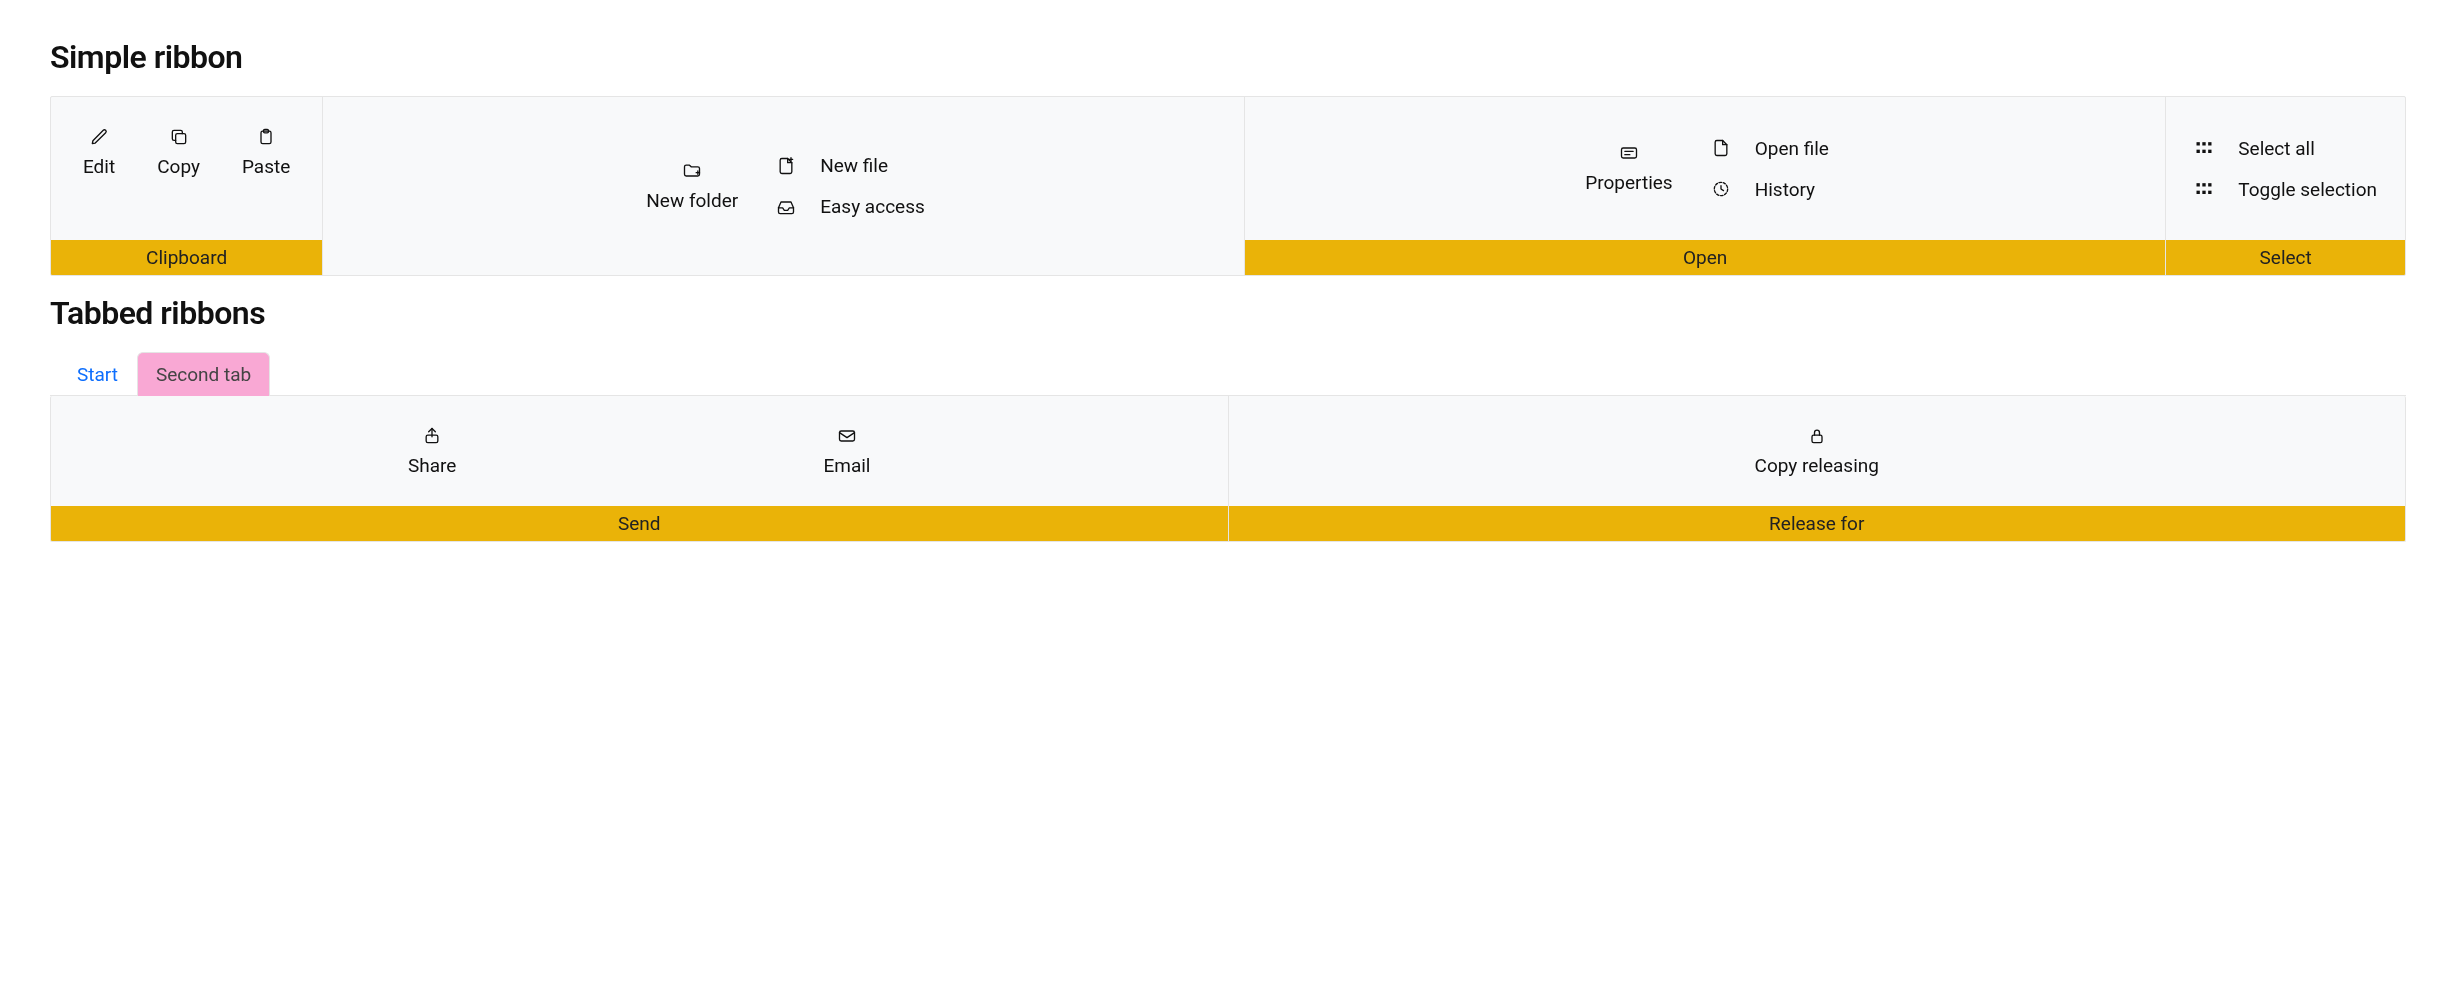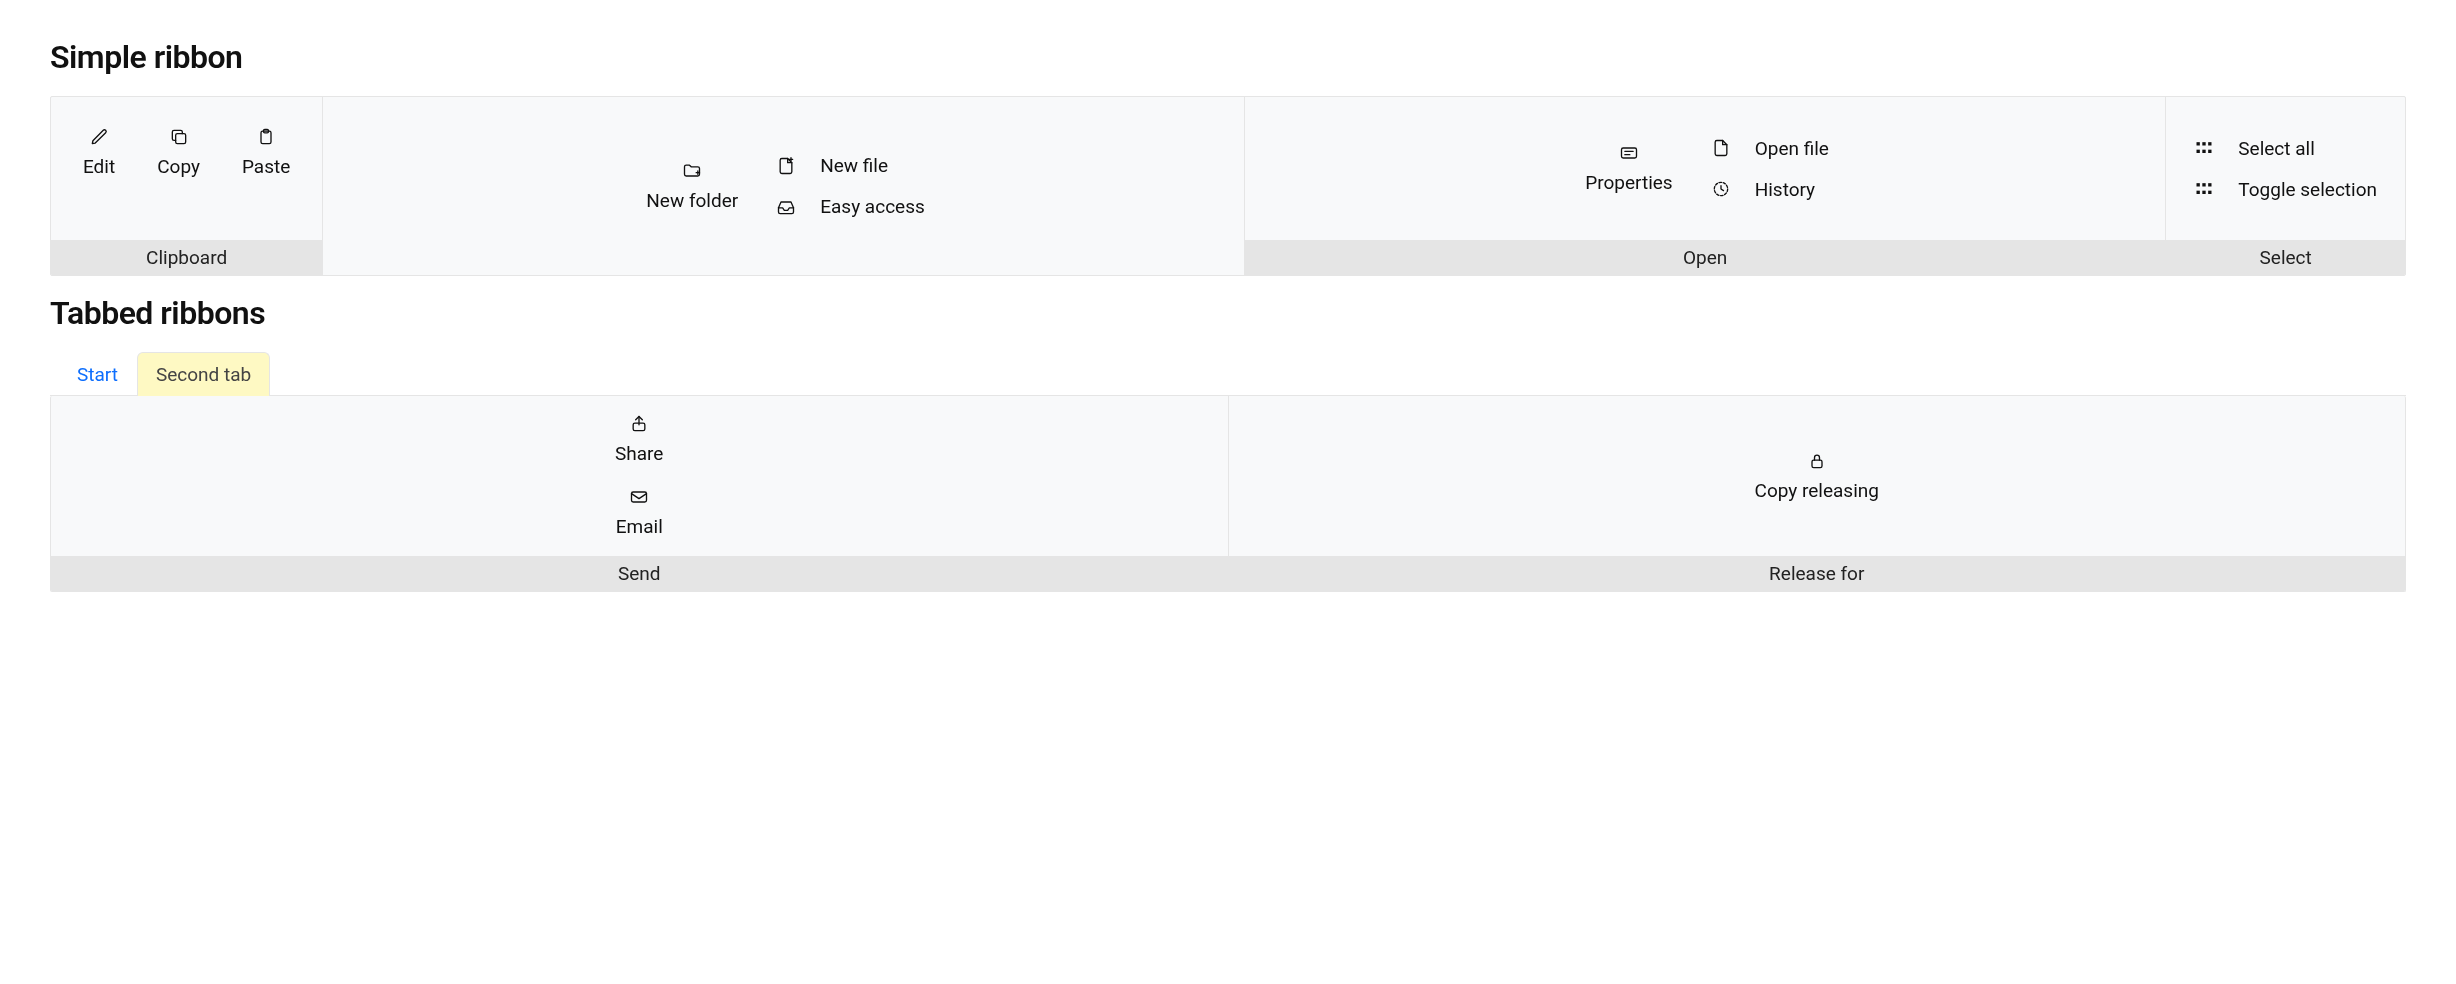--- a/index.html
+++ b/index.html
@@ -37,21 +37,21 @@
   .group-body {
     display: flex;
     align-items: center;
     justify-content: center;
     padding: 10px 14px;
     flex: 1;
     min-height: 110px;
     gap: 6px;
   }
   .group-label {
-    background: #e5e5e5;
+    background: #eab308;
     text-align: center;
     font-size: 19px;
     padding: 6px 0;
     color: #222;
   }
 
   .btn-v { 
     display: flex;
     flex-direction: column;
     align-items: center;
@@ -93,21 +93,21 @@
     border-bottom: none;
     border-top-left-radius: 6px;
     border-top-right-radius: 6px;
     margin-bottom: -1px;
     position: relative;
   }
   .tab.inactive { color: #0d6efd; }
   .tab.active {
     color: #444;
     border-color: #e5e5e5;
-    background: #fef9c3;
+    background: #f9a8d4;
     z-index: 2;
   }
   .tabbed-ribbon-wrap {
     border-top: 1px solid #e5e5e5;
   }
 </style>
 </head>
 <body>
 
 <div class="page">
@@ -259,21 +259,21 @@
 
   <div class="tabbar">
     <div class="tab inactive">Start</div>
     <div class="tab active">Second tab</div>
   </div>
 
   <div class="tabbed-ribbon-wrap">
     <div class="ribbon" style="border-top:none;">
 
       <div class="group" style="flex:1;">
-        <div class="group-body" style="justify-content:space-evenly;flex-direction:column;">
+        <div class="group-body" style="justify-content:space-evenly;">
           <div class="btn-v">
             <span class="icon">
               <svg viewBox="0 0 24 24">
                   <path d="M12 3v10"></path>
                   <path d="M8 7l4-4 4 4"></path>
                   <rect x="5" y="11" width="14" height="9" rx="2"></rect>
                 </svg>
             </span>
             <span>Share</span>
           </div>

